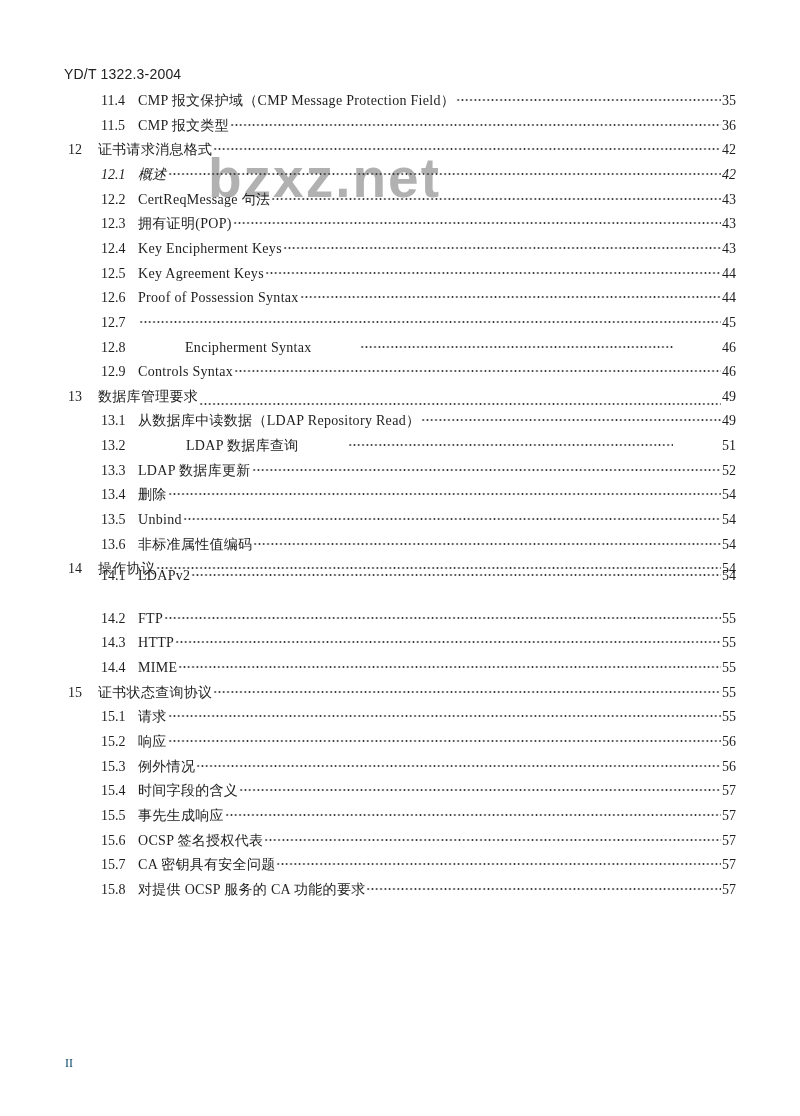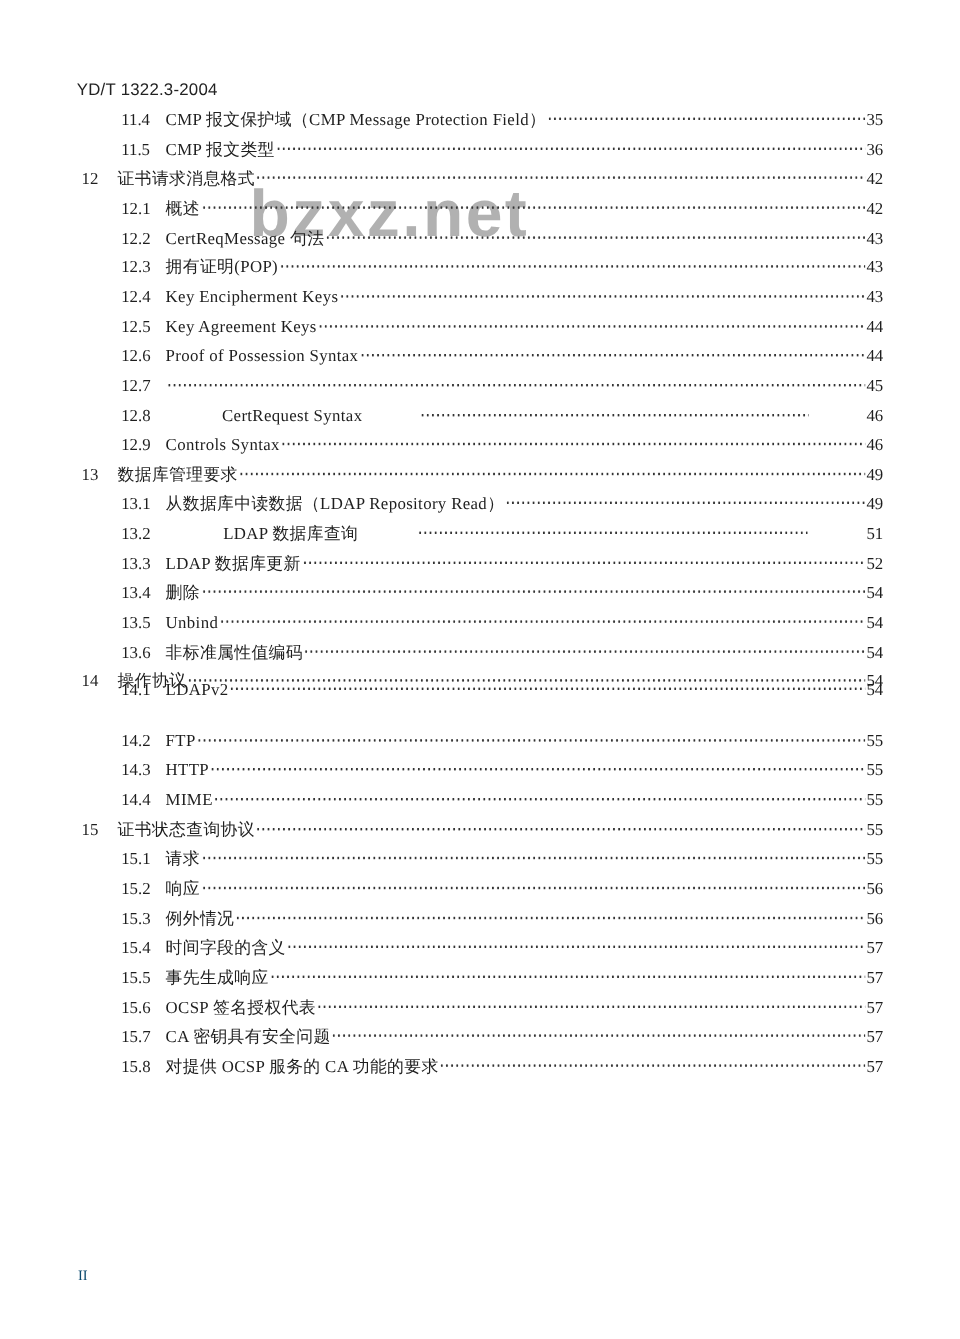--- a/index.html
+++ b/index.html
@@ -111,21 +111,21 @@
       <span class="title">CMP  报文类型</span>
       <span class="leader"></span>
       <span class="page">36</span>
     </div>
     <div class="toc-row level-1" style="top: 49.3px;">
       <span class="num">12</span>
       <span class="title">证书请求消息格式</span>
       <span class="leader"></span>
       <span class="page">42</span>
     </div>
-    <div class="toc-row level-2" style="top: 73.95px;">
+    <div class="toc-row level-2" style="top: 73.95px; font-style: italic;">
       <span class="num">12.1</span>
       <span class="title">概述</span>
       <span class="leader"></span>
       <span class="page">42</span>
     </div>
     <div class="toc-row level-2" style="top: 98.6px;">
       <span class="num">12.2</span>
       <span class="title">CertReqMessage  句法</span>
       <span class="leader"></span>
       <span class="page">43</span>
@@ -154,31 +154,31 @@
       <span class="leader"></span>
       <span class="page">44</span>
     </div>
     <div class="toc-row level-2" style="top: 221.85px;">
       <span class="num">12.7</span>
       <span class="leader"></span>
       <span class="page">45</span>
     </div>
     <div class="toc-row level-2" style="top: 246.5px; gap: 47px;">
       <span class="num">12.8</span>
-      <span class="title">CertRequest  Syntax</span>
+      <span class="title">Encipherment  Syntax</span>
       <span class="leader"></span>
       <span class="page">46</span>
     </div>
     <div class="toc-row level-2" style="top: 271.15px;">
       <span class="num">12.9</span>
       <span class="title">Controls  Syntax</span>
       <span class="leader"></span>
       <span class="page">46</span>
     </div>
-    <div class="toc-row level-1" style="top: 295.8px;">
+    <div class="toc-row level-1" style="top: 295.8px; align-items: flex-end;">
       <span class="num">13</span>
       <span class="title">数据库管理要求</span>
       <span class="leader"></span>
       <span class="page">49</span>
     </div>
     <div class="toc-row level-2" style="top: 320.45px;">
       <span class="num">13.1</span>
       <span class="title">从数据库中读数据（LDAP Repository Read）</span>
       <span class="leader"></span>
       <span class="page">49</span>

